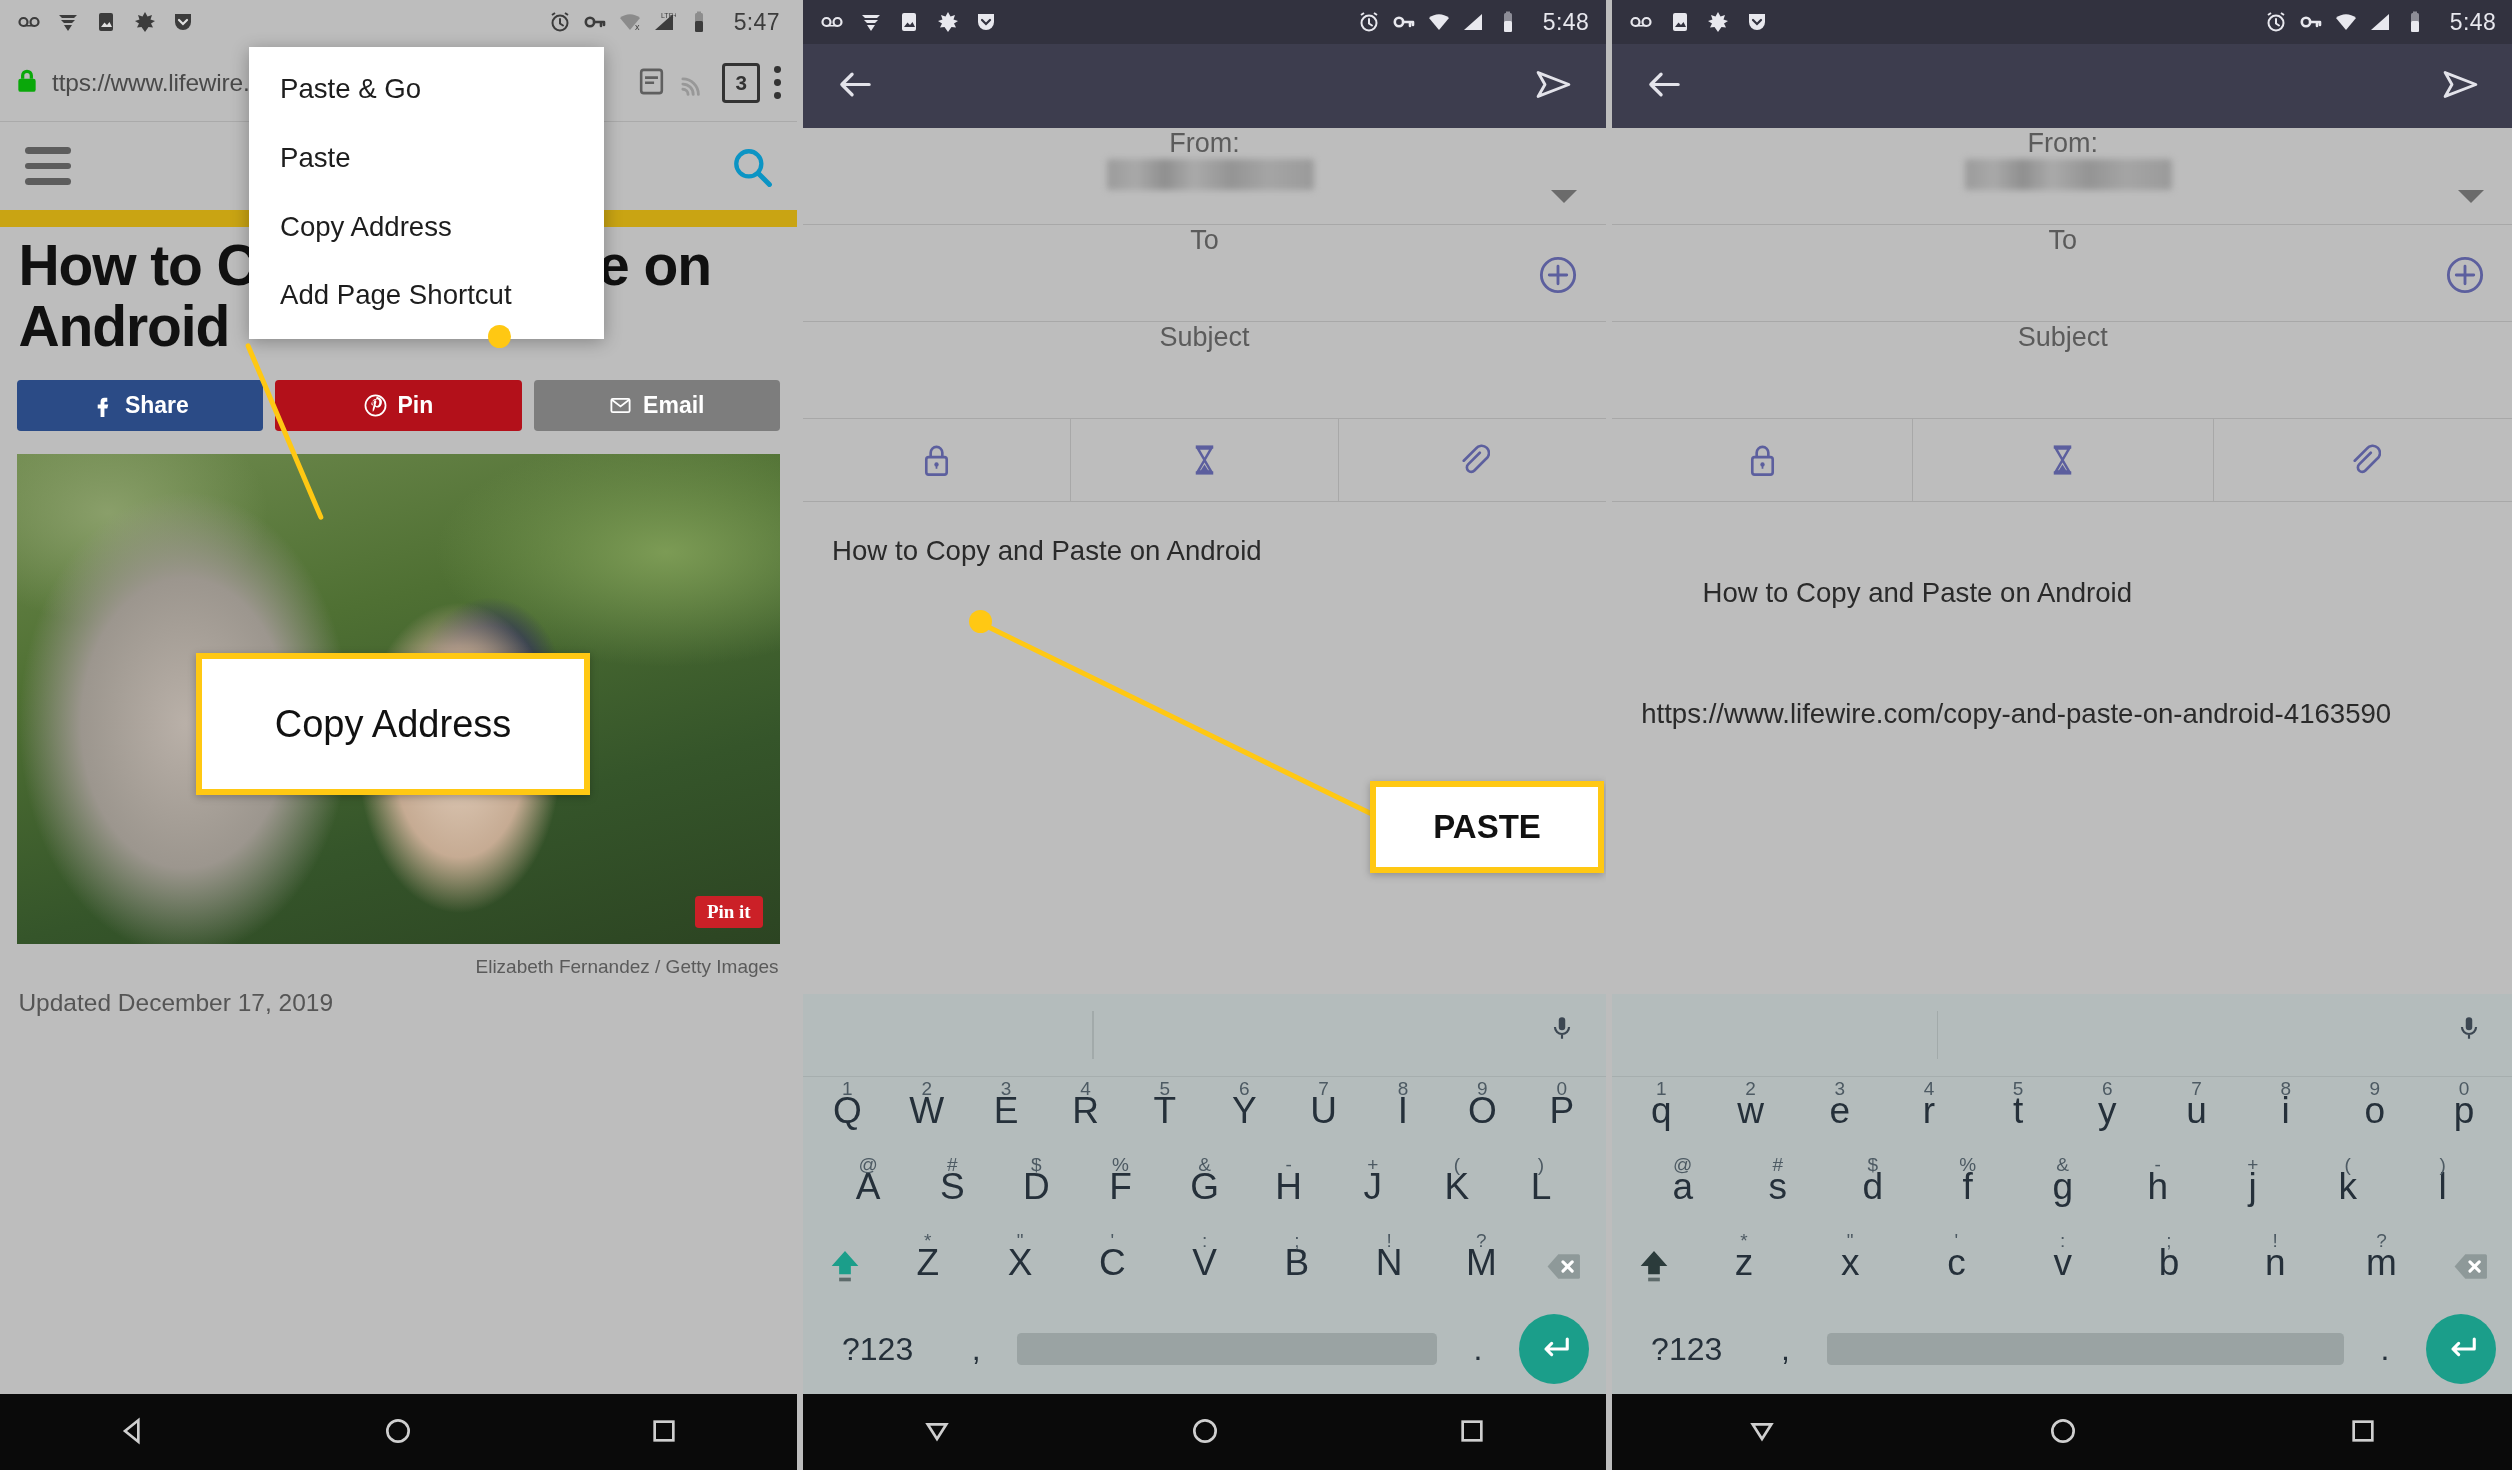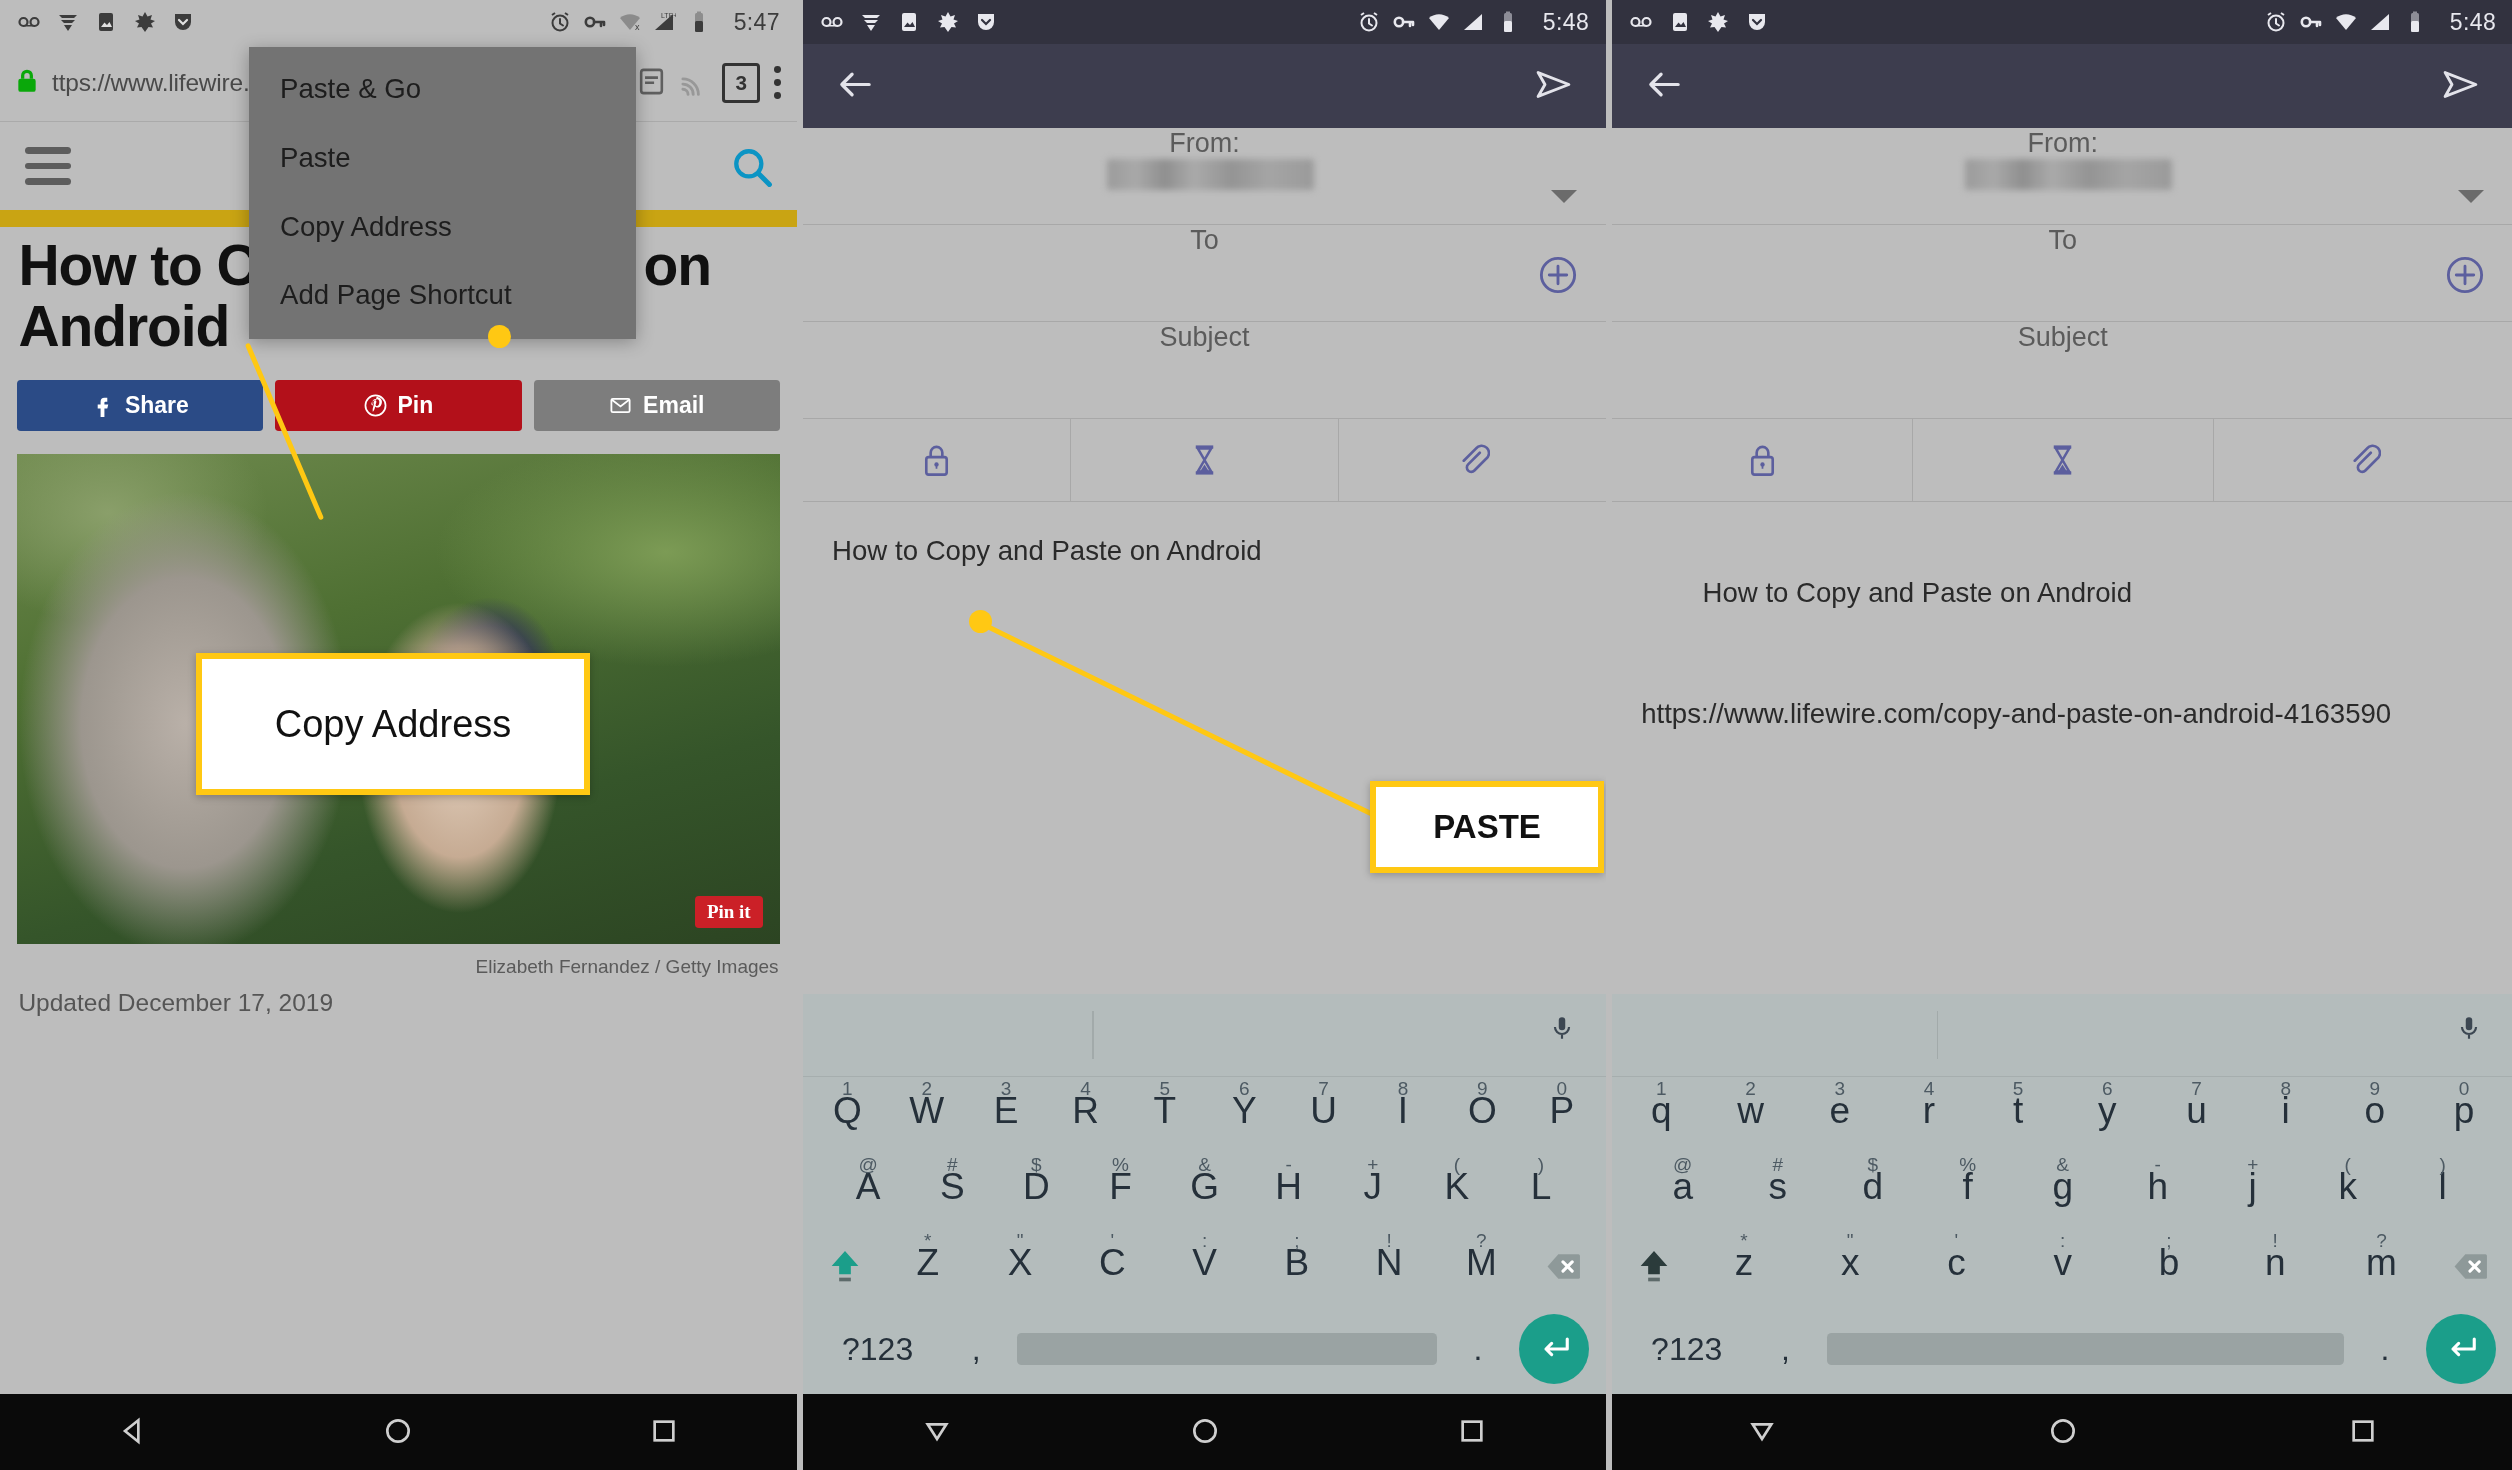--- a/index.html
+++ b/index.html
@@ -69,21 +69,21 @@
            font-size:19px; font-weight:bold; padding:5.4px 12.3px; border-radius:3.8px;
            font-family:"Liberation Serif", serif; }
   .caption { text-align:right; padding:12.3px 18.4px 0; font-size:19px; color:#5a5a5a; }
   .byline { padding:40px 18.4px 0; font-size:26px; color:#111; display:flex;
             align-items:center; gap:10.7px; }
   .byline b { border-bottom:3.8px solid #2a9fd0; }
   .info-ic { width:27.6px; height:27.6px; }
   .updated { padding:10.7px 18.4px 0; font-size:24.5px; color:#555; }
 
   
-  .ctxmenu { position:absolute; left:249px; top:47px; width:387px; background:#737373;
+  .ctxmenu { position:absolute; left:249px; top:47px; width:355px; background:#ffffff;
              box-shadow:0 3.1px 17px rgba(0,0,0,.3); padding:7.7px 0 9.2px; z-index:30; }
   .ctxmenu div { font-size:27.6px; color:#1d1d1d; padding:18.4px 31px; white-space:nowrap; }
 
   
   .callout { position:absolute; background:#fff; border:6.9px solid #ffc813;
              display:flex; align-items:center; justify-content:center;
              font-weight:bold; color:#111; z-index:60; box-shadow:0 2.3px 7.7px rgba(0,0,0,.25); }
   .co1 { left:196px; top:653px; width:394px; height:142px; font-size:38px; font-weight:normal; }
   .co2 { left:1264px; top:781px; width:234px; height:92px; font-size:33px; }
   .lead { position:absolute; background:#ffc813; height:5.4px; transform-origin:0 50%;

